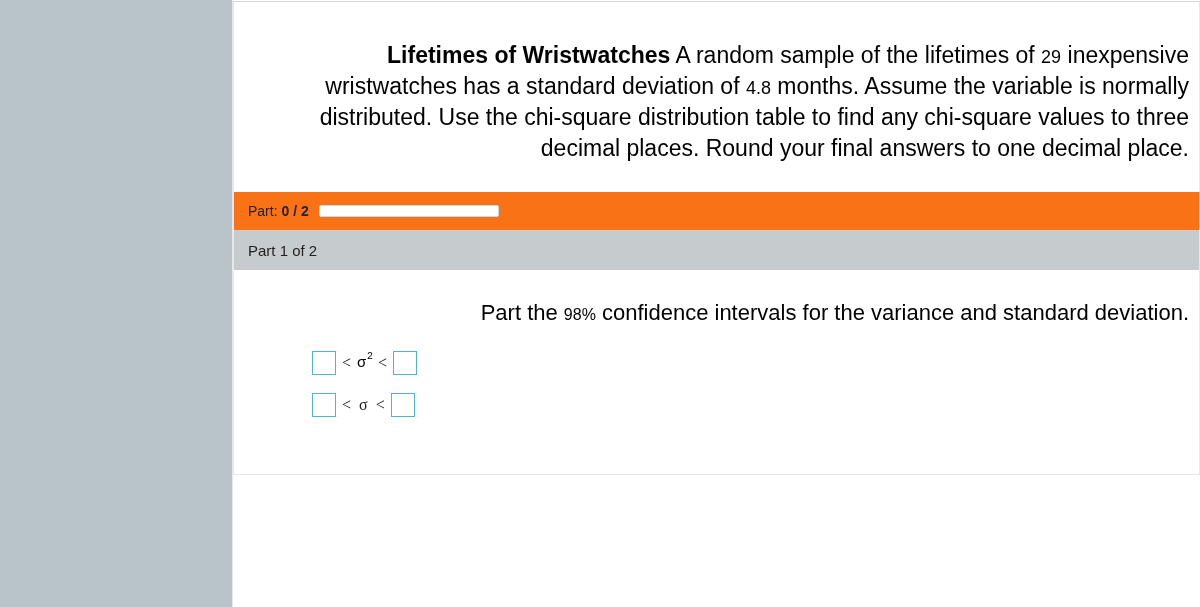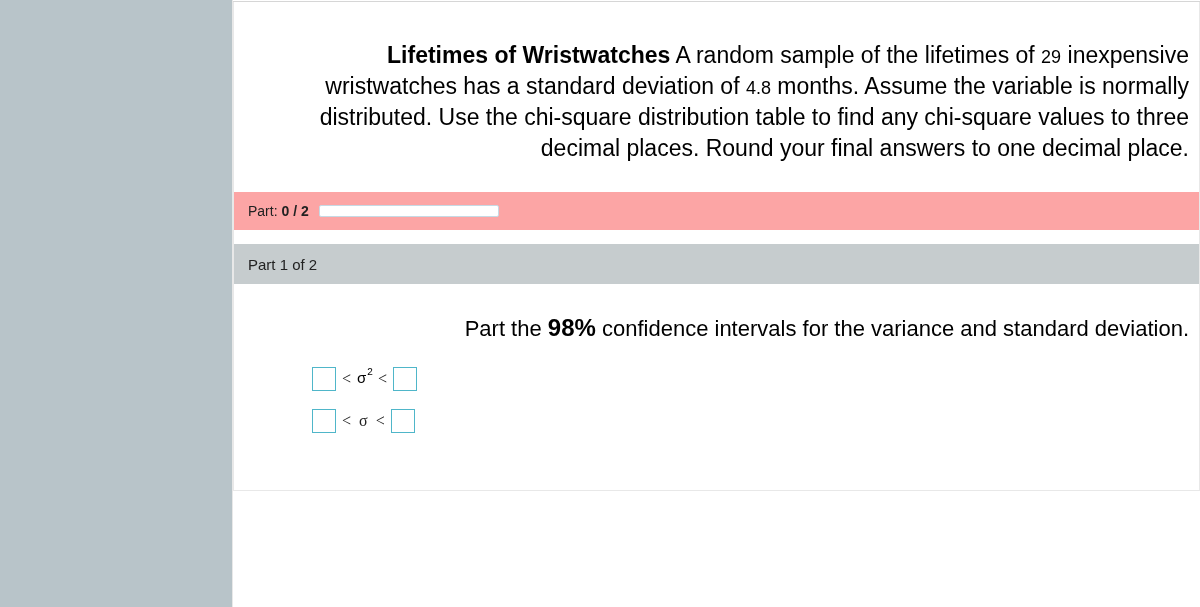--- a/index.html
+++ b/index.html
@@ -5,28 +5,28 @@
   * { box-sizing: border-box; margin: 0; padding: 0; }
   html, body { width: 1200px; height: 607px; overflow: hidden; font-family: Verdana, Geneva, sans-serif; background: #fff; }
   .page { display: flex; width: 1200px; height: 607px; }
   .left-gutter { width: 232px; height: 100%; background: #b8c4c9; flex-shrink: 0; }
   .main { flex: 1; position: relative; background: #fff; border-left: 1px solid #e8e8e8; }
   .top-hairline { height: 2px; width: 100%; background: transparent; border-bottom: 1px solid #d6d6d6; }
   .card { background: #fff; margin-left: 0; padding-bottom: 10px; text-align: right;}
   .prompt { padding: 38px 10px 28px 24px; font-size: 23px; line-height: 1.35; color: #000; font-family: Verdana, Geneva, sans-serif; }
   .prompt .bold { font-weight: 700; }
   .prompt .small { font-size: 18px; font-family: Verdana, Geneva, sans-serif; }
-  .progress-bar { display: flex; align-items: center; background: #fca5a5; height: 38px; padding-left: 14px; font-size: 14px; color: #222; }
+  .progress-bar { display: flex; align-items: center; background: #f97316; height: 38px; padding-left: 14px; font-size: 14px; color: #222; }
   .progress-bar .label { margin-right: 10px; font-family: Verdana, Geneva, sans-serif; }
   .progress-bar .label .strong { font-weight: 700; }
   .progress-track { width: 180px; height: 12px; background: #fff; border: 1px solid #c6d9e4; border-radius: 2px; position: relative; }
-  .part-header { background: #c6ccce; height: 40px; display: flex; align-items: center; padding-left: 14px; font-size: 15px; color: #222; margin-top: 14px; font-family: Verdana, Geneva, sans-serif; }
+  .part-header { background: #c6ccce; height: 40px; display: flex; align-items: center; padding-left: 14px; font-size: 15px; color: #222; font-family: Verdana, Geneva, sans-serif; }
   .part-body { padding: 30px 10px 30px 24px; }
   .part-body .question { font-size: 22px; color: #000; font-family: Verdana, Geneva, sans-serif; }
-  .part-body .question .small { font-size: 24px; font-weight: bold; }
+  .part-body .question .small { font-size: 16px; }
   .answer-rows { margin-top: 24px; margin-left: 54px; }
   .row { display: flex; align-items: center; margin-bottom: 16px; height: 26px;}
   .ans-box { width: 24px; height: 24px; border: 1px solid #4fb6c9; background: #fff; }
   .sym { font-family: 'Times New Roman', Times, serif; font-size: 16px; color: #222; margin: 0 6px; display: inline-flex; align-items: center; }
   .sigma-sq { position: relative; display: inline-block; font-family: Liberation Mono, monospace; }
   .sigma-sq .sig { font-size: 15px; }
   .sigma-sq .sup { font-size: 10px; position: relative; top: -8px; left: 1px; }
   .content-wrap { border: 1px solid #e8e8e8; border-top: none; margin-right: 0; }
 </style>
 </head>

